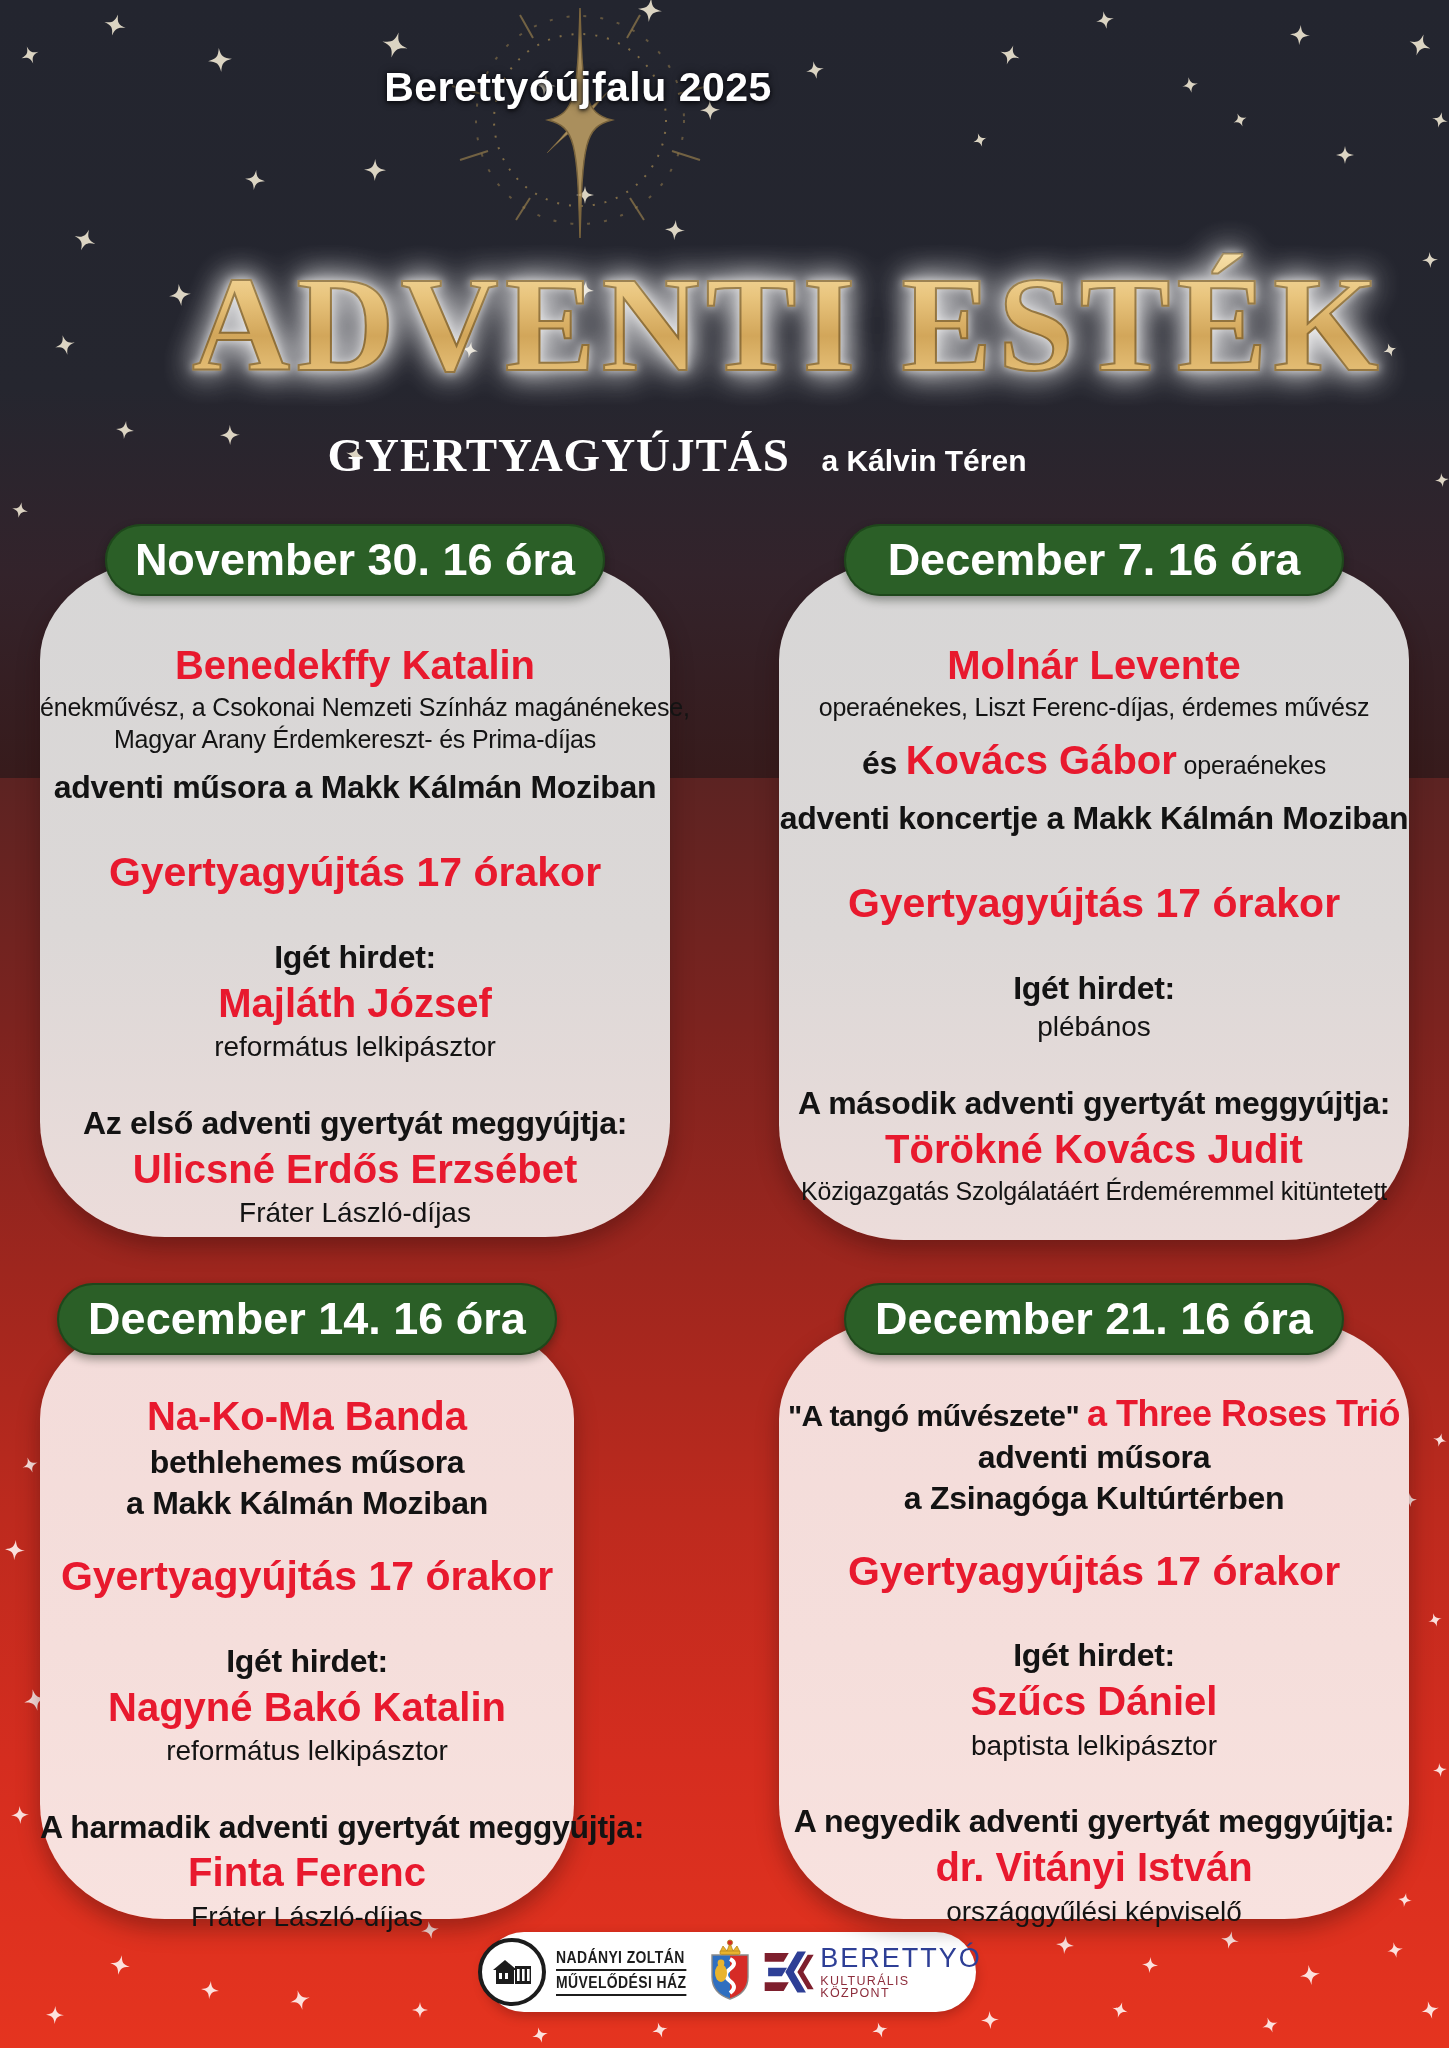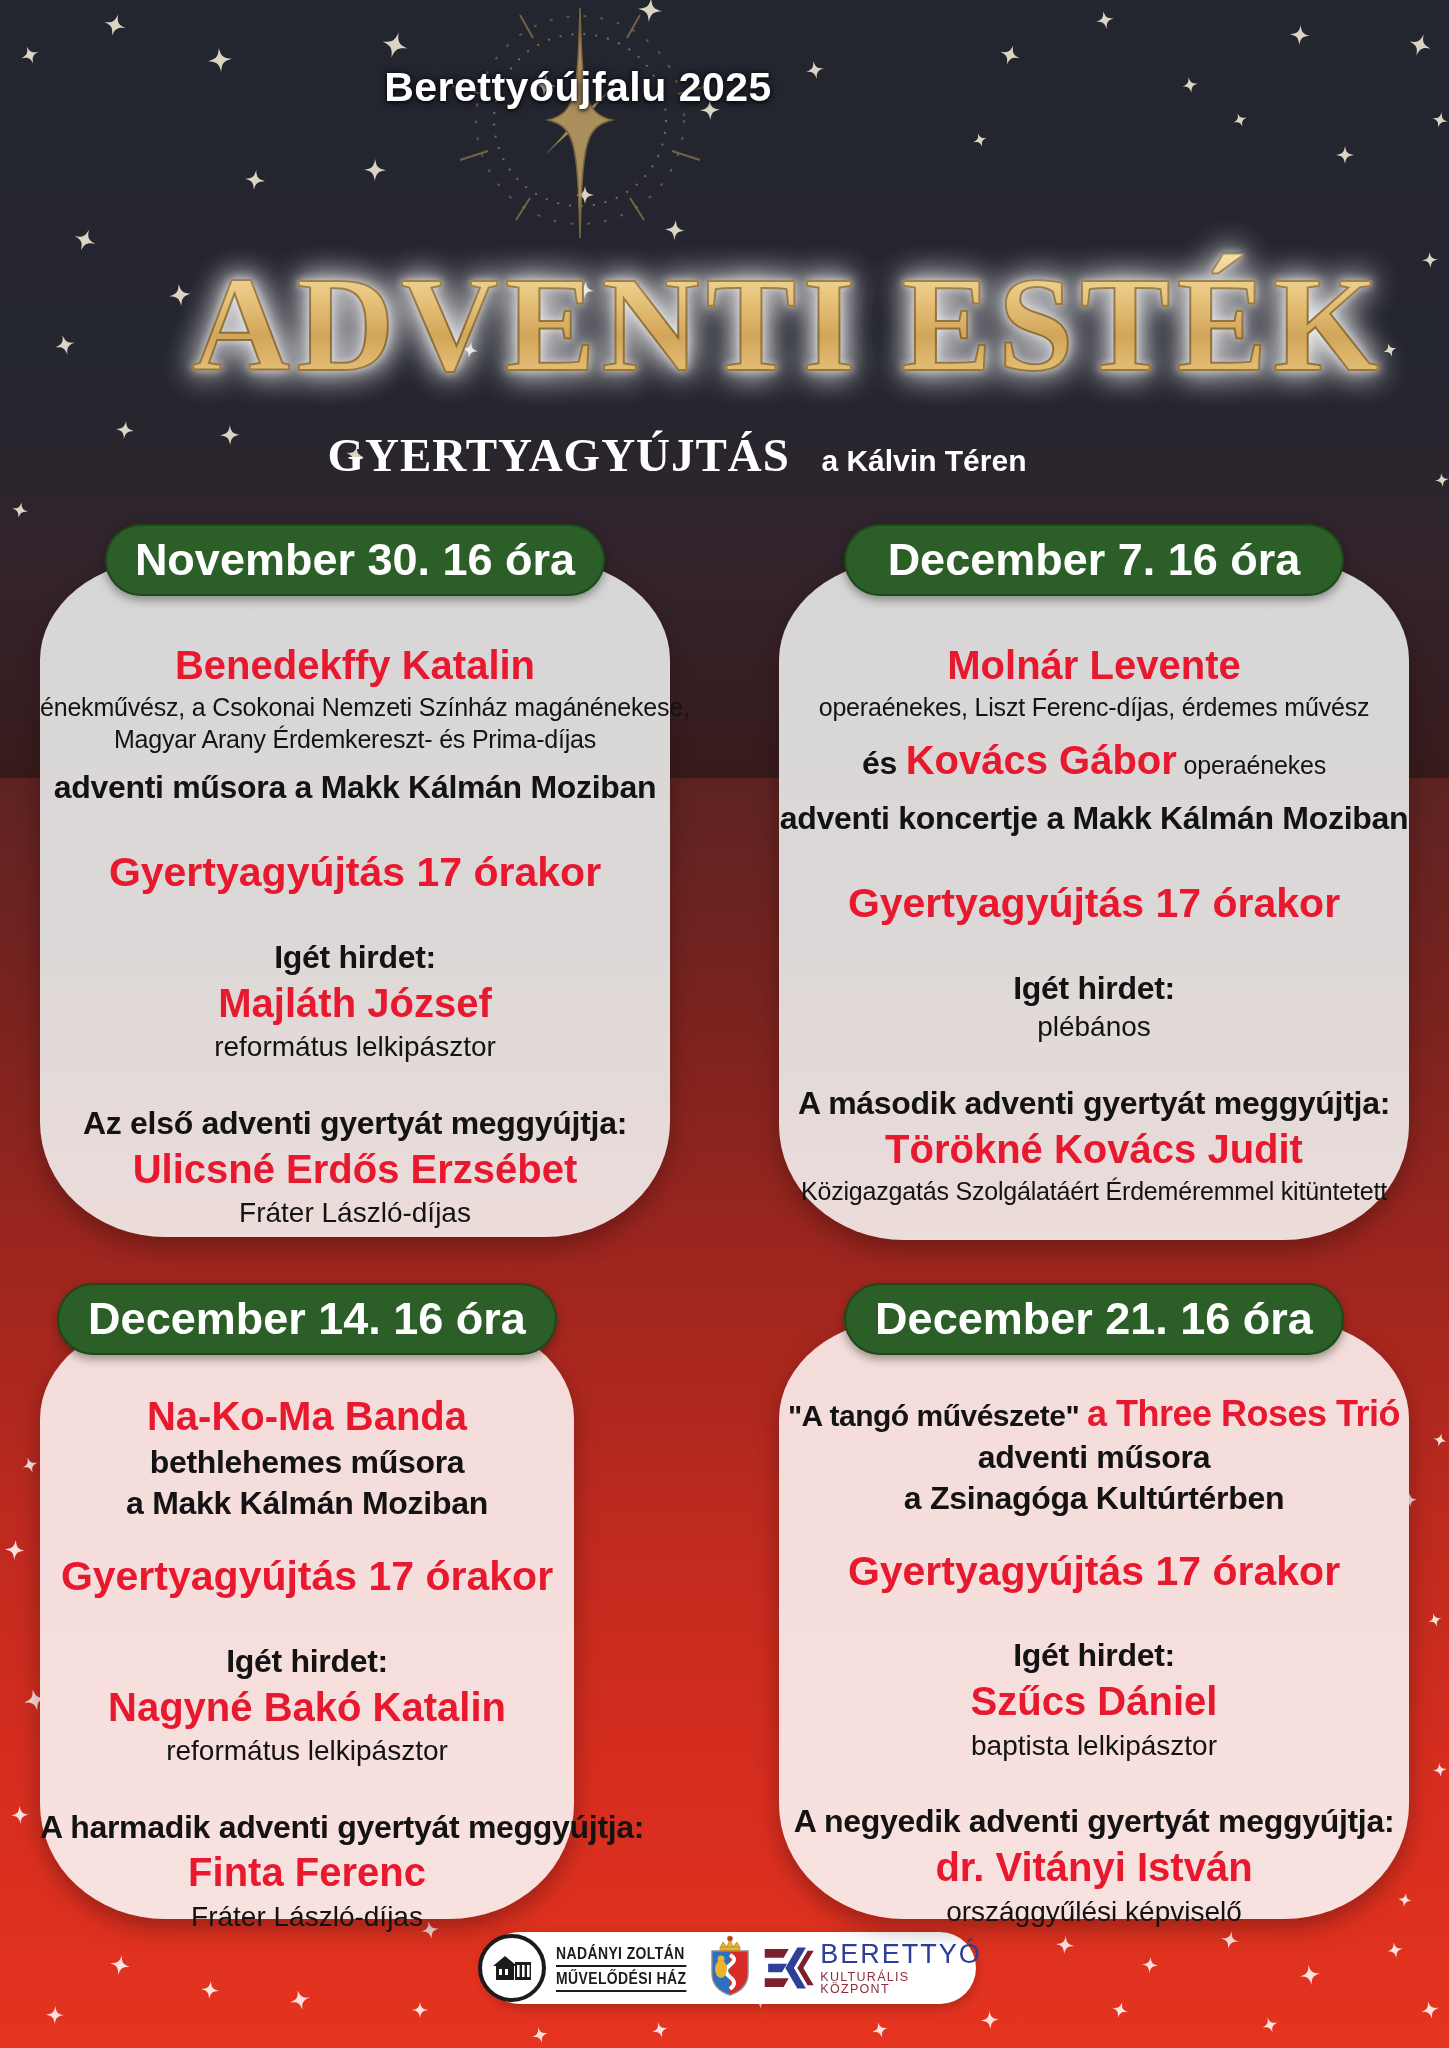--- a/index.html
+++ b/index.html
@@ -67,21 +67,21 @@
   .s-name{font-size:40px;font-weight:bold;color:#e8192e;}
   .s-name-sm{font-size:36px;font-weight:bold;color:#e8192e;letter-spacing:-.5px;}
   .s-small{font-size:25px;color:#131313;letter-spacing:-.2px;}
   .s-bold{font-size:32px;font-weight:bold;color:#131313;letter-spacing:-.3px;}
   .s-bold-sm{font-size:30px;font-weight:bold;color:#131313;letter-spacing:-.5px;}
   .s-role{font-size:28px;color:#131313;}
   .s-candle{font-size:41px;font-weight:bold;color:#e8192e;}
 
   
   .logo-bar{
-    position:absolute;left:484px;top:1932px;width:492px;height:72px;
+    position:absolute;left:484px;top:1932px;width:492px;height:80px;
     background:#ffffff;border-radius:44px;
     display:flex;align-items:center;justify-content:center;gap:10px;
     box-shadow:0 4px 12px rgba(60,10,10,.3);
   }
   .circle-logo{
     width:60px;height:60px;border-radius:50%;border:4px solid #1c1c1c;background:#fff;
     display:flex;align-items:center;justify-content:center;flex:0 0 auto;
   }
   .house-name{display:flex;flex-direction:column;transform:scaleX(.82);transform-origin:left center;margin-right:-18px;}
   .house-name .l{

